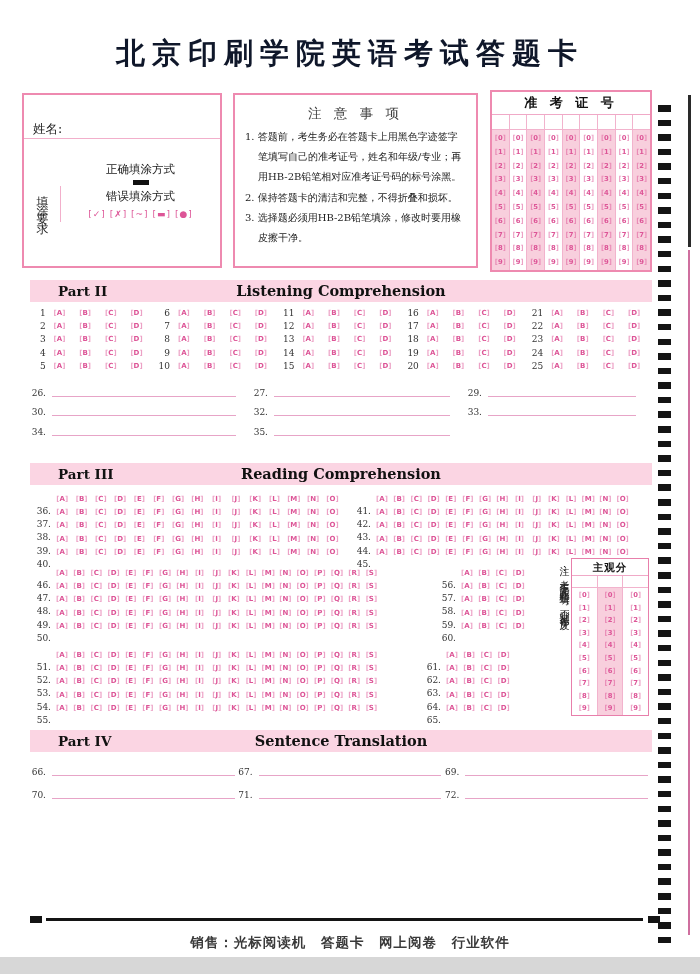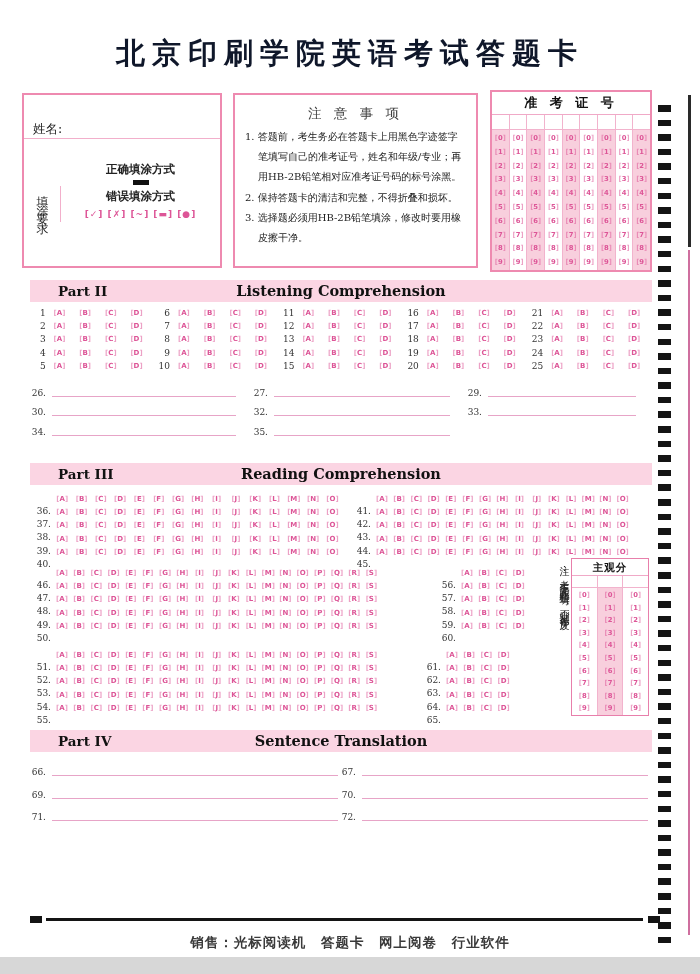--- a/index.html
+++ b/index.html
@@ -10,21 +10,21 @@
          font-size:29px;font-weight:bold;letter-spacing:7px;color:#0f172a;}
   
   .pbox{position:absolute;border:2px solid #ee8ab0;background:#fff;box-sizing:border-box;}
   .box1{left:22px;top:93px;width:200px;height:175px;}
   .b1row{box-sizing:border-box;padding-left:9px;display:flex;align-items:flex-end;font-size:12.5px;color:#222;}
   .b1r1{height:44px;border-bottom:1px solid #f2afcb;}
   .b1r2{height:44px;border-bottom:1px solid #f2afcb;}
   .b1r3{height:83px;display:flex;padding:0;}
   .b1left{width:36px;border-right:1px solid #f2afcb;display:flex;align-items:center;justify-content:center;}
   .vtext{writing-mode:vertical-rl;letter-spacing:9px;font-size:12px;color:#222;}
-  .b1right{flex:1;text-align:center;padding-top:6px;font-size:11.5px;color:#222;line-height:15px;font-weight:bold;}
+  .b1right{flex:1;text-align:center;padding-top:6px;font-size:11.5px;color:#222;line-height:15px;}
   .cbar{width:16px;height:5px;background:#111;margin:3px auto 4px auto;}
   .wrongmarks{color:#dd5597;font-size:9px;letter-spacing:1px;margin-top:3px;
               font-family:"DejaVu Sans","Liberation Sans",sans-serif;}
   .box2{left:233px;top:93px;width:245px;height:175px;padding:7px 10px 0 10px;}
   .ntitle{text-align:center;font-size:13.5px;color:#404040;letter-spacing:4px;margin:3px 0 4px 0;}
   .nitem{font-size:10px;color:#222;line-height:20.2px;padding-left:13px;text-indent:-13px;margin:0;}
   .box3{left:490px;top:90px;width:162px;height:182px;}
   .thead{height:22px;line-height:22px;text-align:center;font-size:13px;font-weight:bold;
          letter-spacing:4px;color:#111;border-bottom:1px solid #f0a9c7;}
   .tgrid{display:flex;height:155px;}
@@ -55,21 +55,21 @@
   .sp17 .bub{width:14px;margin-right:3.2px;}
   .mcqa{position:absolute;}
   .p2wrap{position:absolute;left:30px;top:306px;width:622px;display:flex;}
   .p2col{width:124.4px;}
   
   .l3grid{position:absolute;left:30px;top:378px;width:622px;display:grid;
           grid-template-columns:222px 214px 186px;grid-auto-rows:19.5px;}
   .lineitem{display:flex;align-items:flex-end;padding-right:16px;}
   .wline{flex:1;border-bottom:1.4px solid #e7a4c7;margin-bottom:1px;height:10px;}
   .l1grid{position:absolute;left:30px;top:755px;width:620px;display:grid;
-          grid-template-columns:1fr 1fr;grid-auto-rows:22.4px;}
+          grid-template-columns:1fr 1fr 1fr;grid-auto-rows:22.4px;}
   .l1grid .lineitem{padding-right:2px;}
   .l1grid .wline{border-bottom:1.5px solid #e7a4c7;}
   
   .subwrap{position:absolute;left:541px;top:558px;display:flex;}
   .subnote{width:30px;height:158px;writing-mode:vertical-rl;font-size:10px;letter-spacing:2px;
            color:#222;line-height:14px;}
   .sgrid{width:78px;height:158px;border:1.5px solid #e87fab;box-sizing:border-box;background:#fff;}
   .shead{height:16px;line-height:16px;text-align:center;font-size:10.5px;font-weight:bold;color:#111;
          border-bottom:1px solid #f0a9c7;letter-spacing:1px;}
   .sgcols{display:flex;height:139px;}

